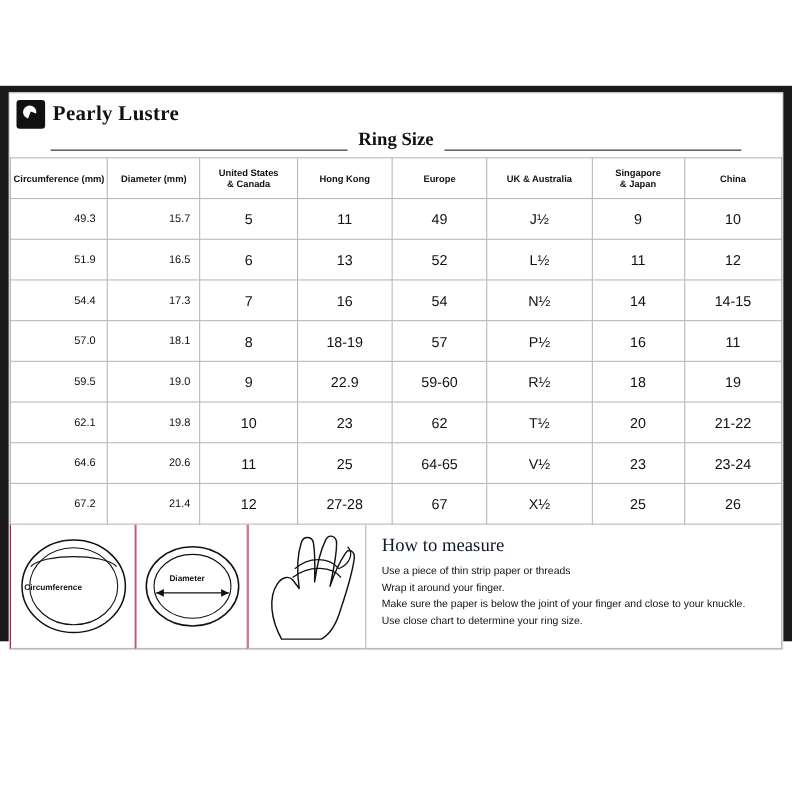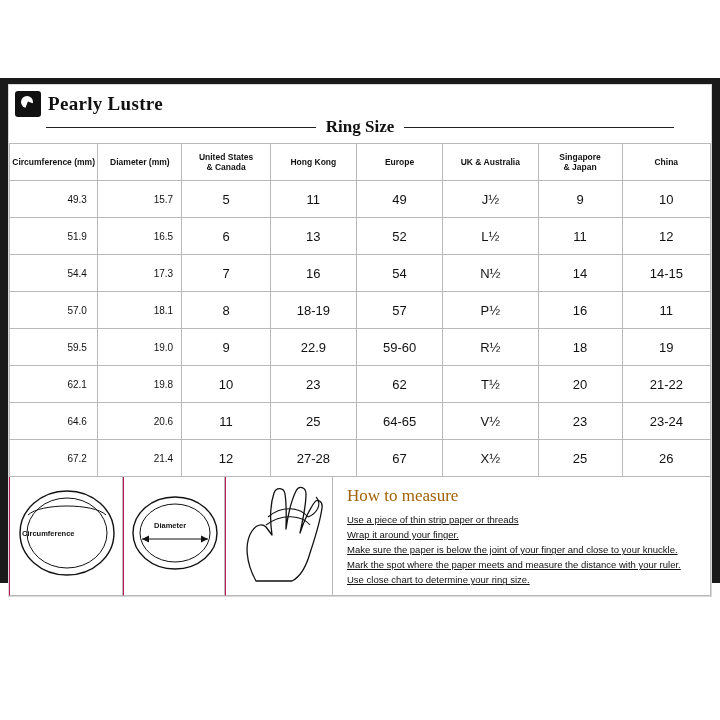--- a/index.html
+++ b/index.html
@@ -76,21 +76,21 @@
   .brand-name {
     font-family: "Liberation Serif", serif;
     font-size: 19px;
     font-weight: bold;
     color: #111;
     letter-spacing: 0.3px;
   }
   
   .title-row {
     display: flex;
-    align-items: center;
+    align-items: flex-end;
     justify-content: center;
     gap: 10px;
     padding: 0 2px;
     margin-top: -2px;
     margin-bottom: 6px;
   }
   .rule {
     height: 1px;
     background: #222;
     flex: 1 1 auto;
@@ -156,28 +156,27 @@
     box-sizing: border-box;
     border-right: 1px solid #b9b9b9;
     border-bottom: 1px solid #b9b9b9;
     padding: 9px 10px 6px 14px;
   }
   .howto h3 {
     margin: 0 0 7px 0;
     font-family: "Liberation Serif", serif;
     font-size: 17px;
     font-weight: normal;
-    color: #a16207;
+    color: #0f172a;
   }
   .howto p {
     margin: 0 0 2px 0;
     font-size: 9.5px;
     line-height: 1.38;
     color: #111;
-    text-decoration: underline;
   }
   svg { display: block; }
   .fig-label {
     position: absolute;
     font-size: 7.5px;
     font-weight: bold;
     color: #111;
   }
 </style>
 </head>
@@ -364,19 +363,18 @@
           <path d="M40 48 C 56 36, 76 38, 84 48" fill="none" stroke="#111" stroke-width="1.1"></path>
           <path d="M82 40 C 92 36, 96 26, 90 20" fill="none" stroke="#111" stroke-width="1.1"></path>
         </svg>
       </div>
 
       <div class="howto">
         <h3>How to measure</h3>
         <p>Use a piece of thin strip paper or threads</p>
         <p>Wrap it around your finger.</p>
         <p>Make sure the paper is below the joint of your finger and close to your knuckle.</p>
-        <p>Mark the spot where the paper meets and measure the distance with your ruler.</p>
         <p>Use close chart to determine your ring size.</p>
       </div>
 
     </div>
   </div>
 </div>
 
 </body></html>

